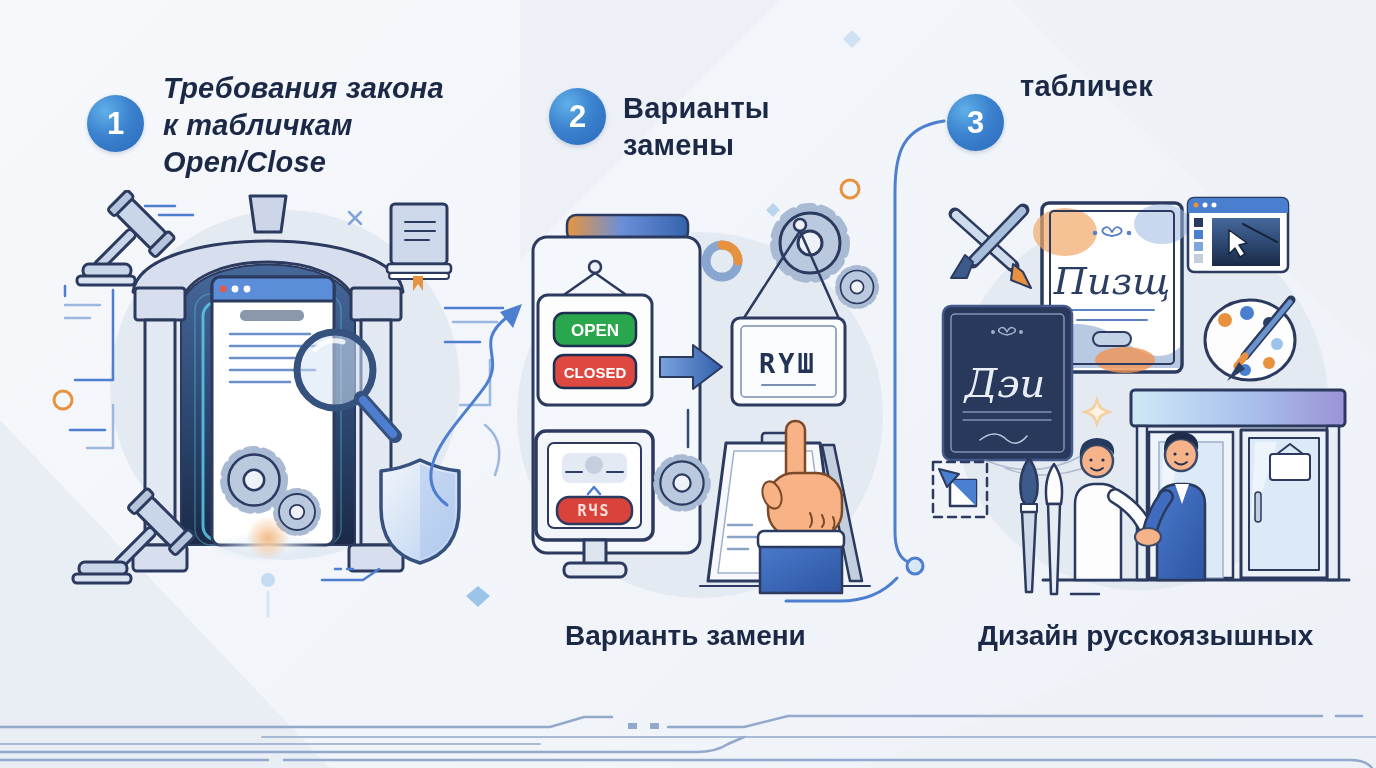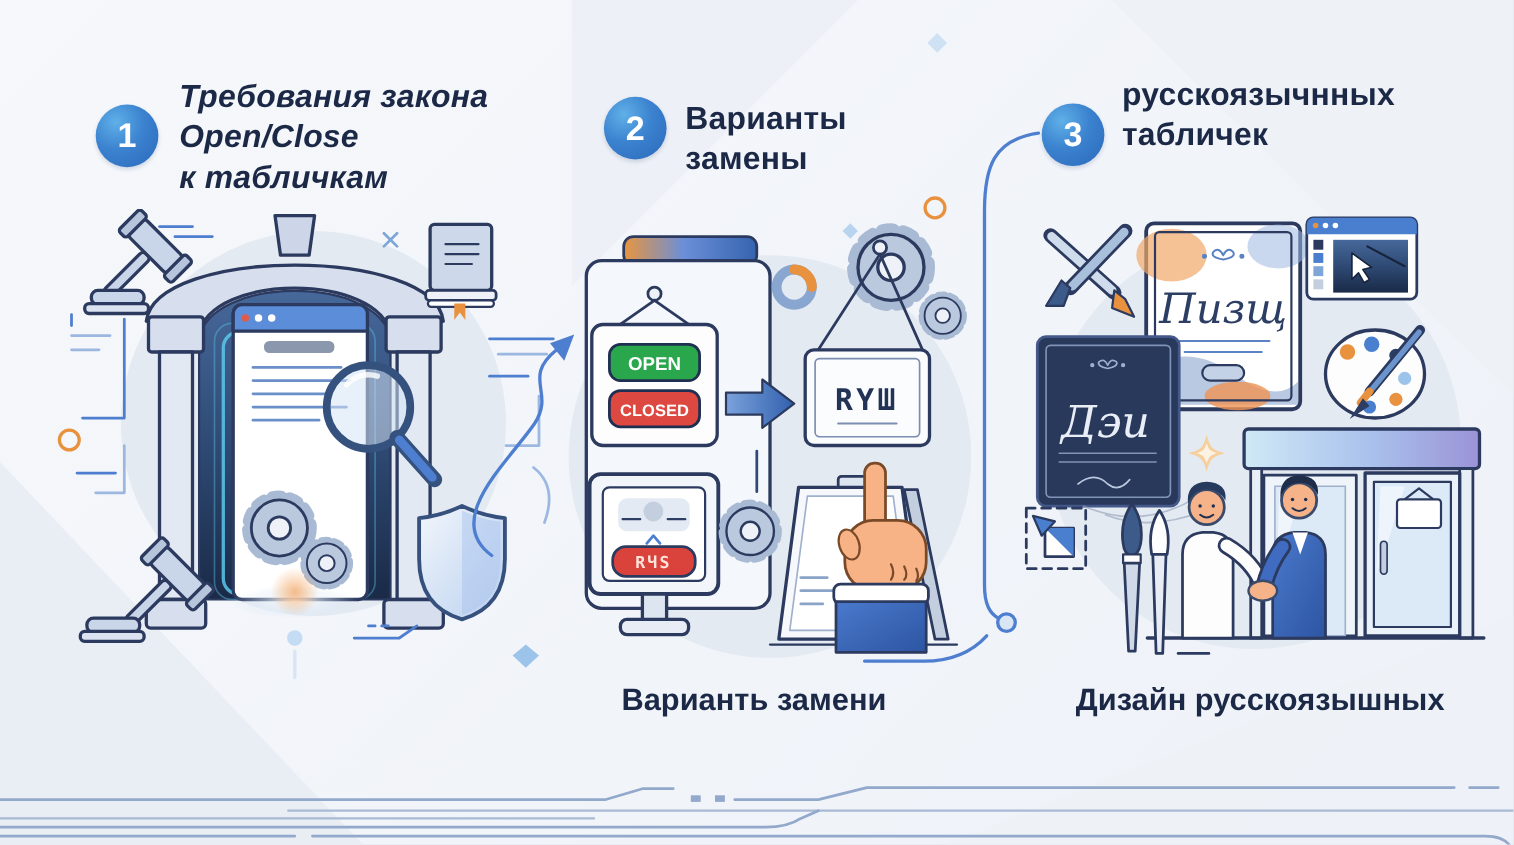--- a/index.html
+++ b/index.html
@@ -435,27 +435,26 @@
     <circle cx="850" cy="189" r="9" fill="none" stroke="#e8913f" stroke-width="3"></circle>
     <polygon points="852,30 861,39 852,48 843,39" fill="#cfe2f4"></polygon>
   </svg>
 
   <div class="badge" style="left:87px;top:95px;">1</div>
   <div class="badge" style="left:549px;top:88px;">2</div>
   <div class="badge" style="left:947px;top:94px;">3</div>
 
   <div class="title" style="left:163px;top:70px;font-style:italic;">
     <span>Требования закона</span>
+    <span>к табличкам</span>
     <span>Open/Close</span>
-    <span>к табличкам</span>
   </div>
   <div class="title" style="left:623px;top:90px;">
     <span>Варианты</span>
     <span>замены</span>
   </div>
   <div class="title" style="left:1020px;top:68px;">
-    <span>русскоязычнных</span>
     <span>табличек</span>
   </div>
 
   <div class="caption" style="left:565px;top:620px;">Варианть замени</div>
   <div class="caption" style="left:948px;top:620px;margin-left:30px;">Дизайн русскоязышных</div>
 </div>
 
 </body></html>

